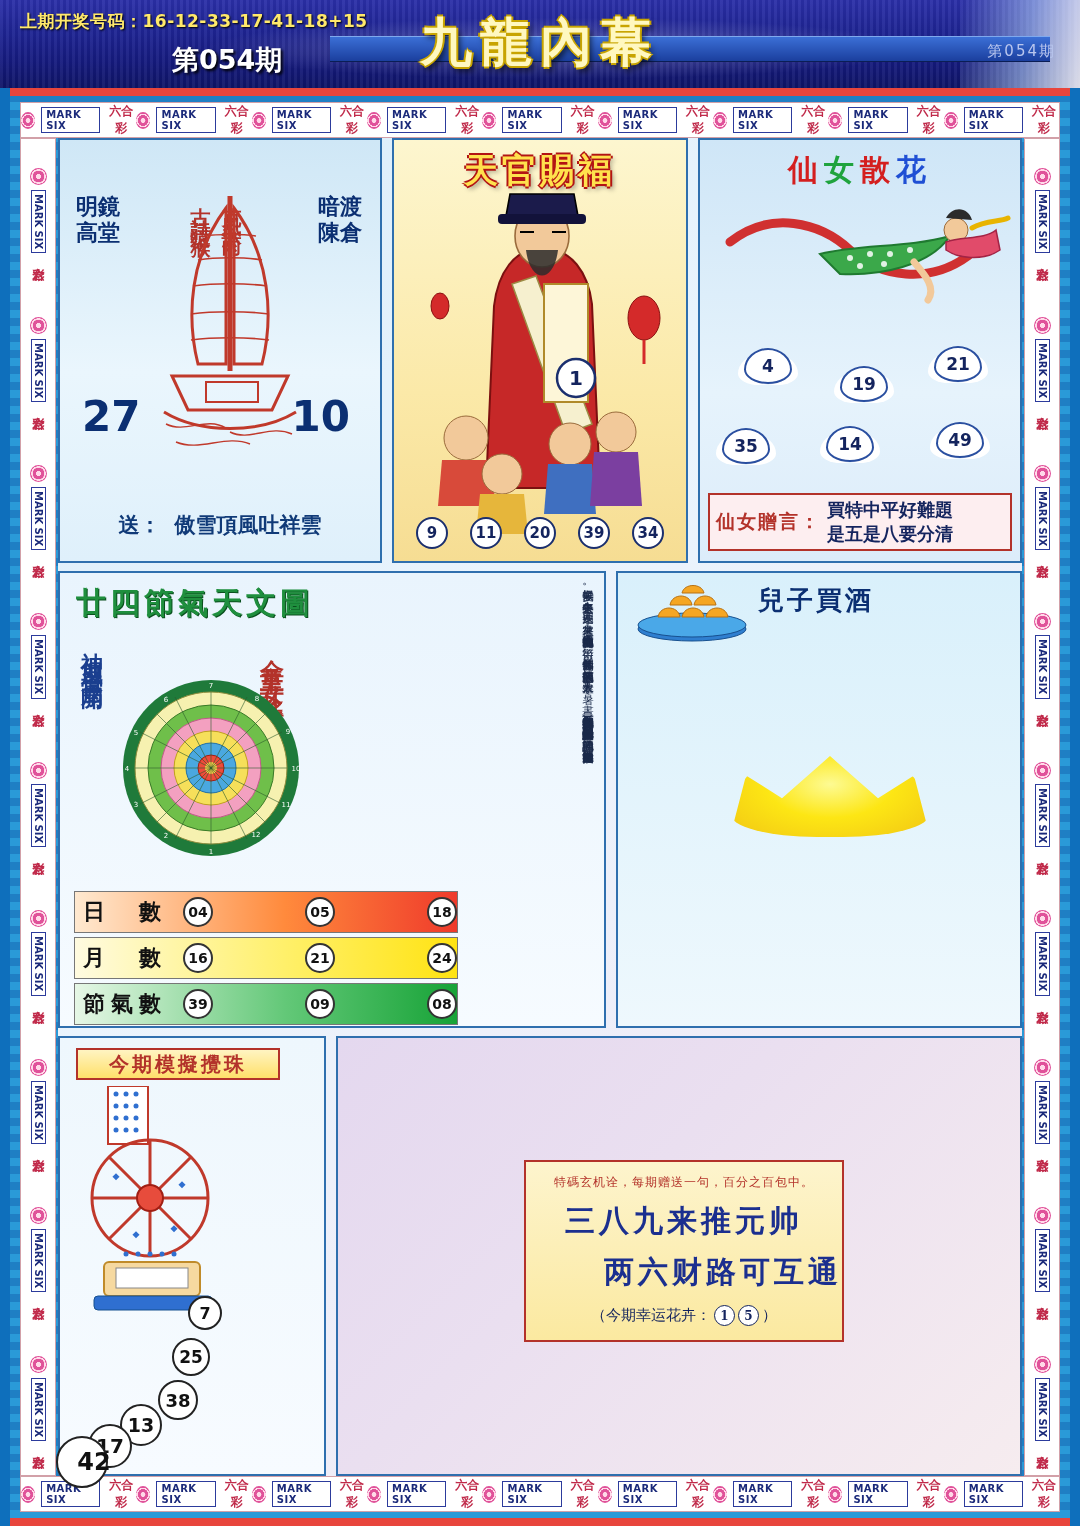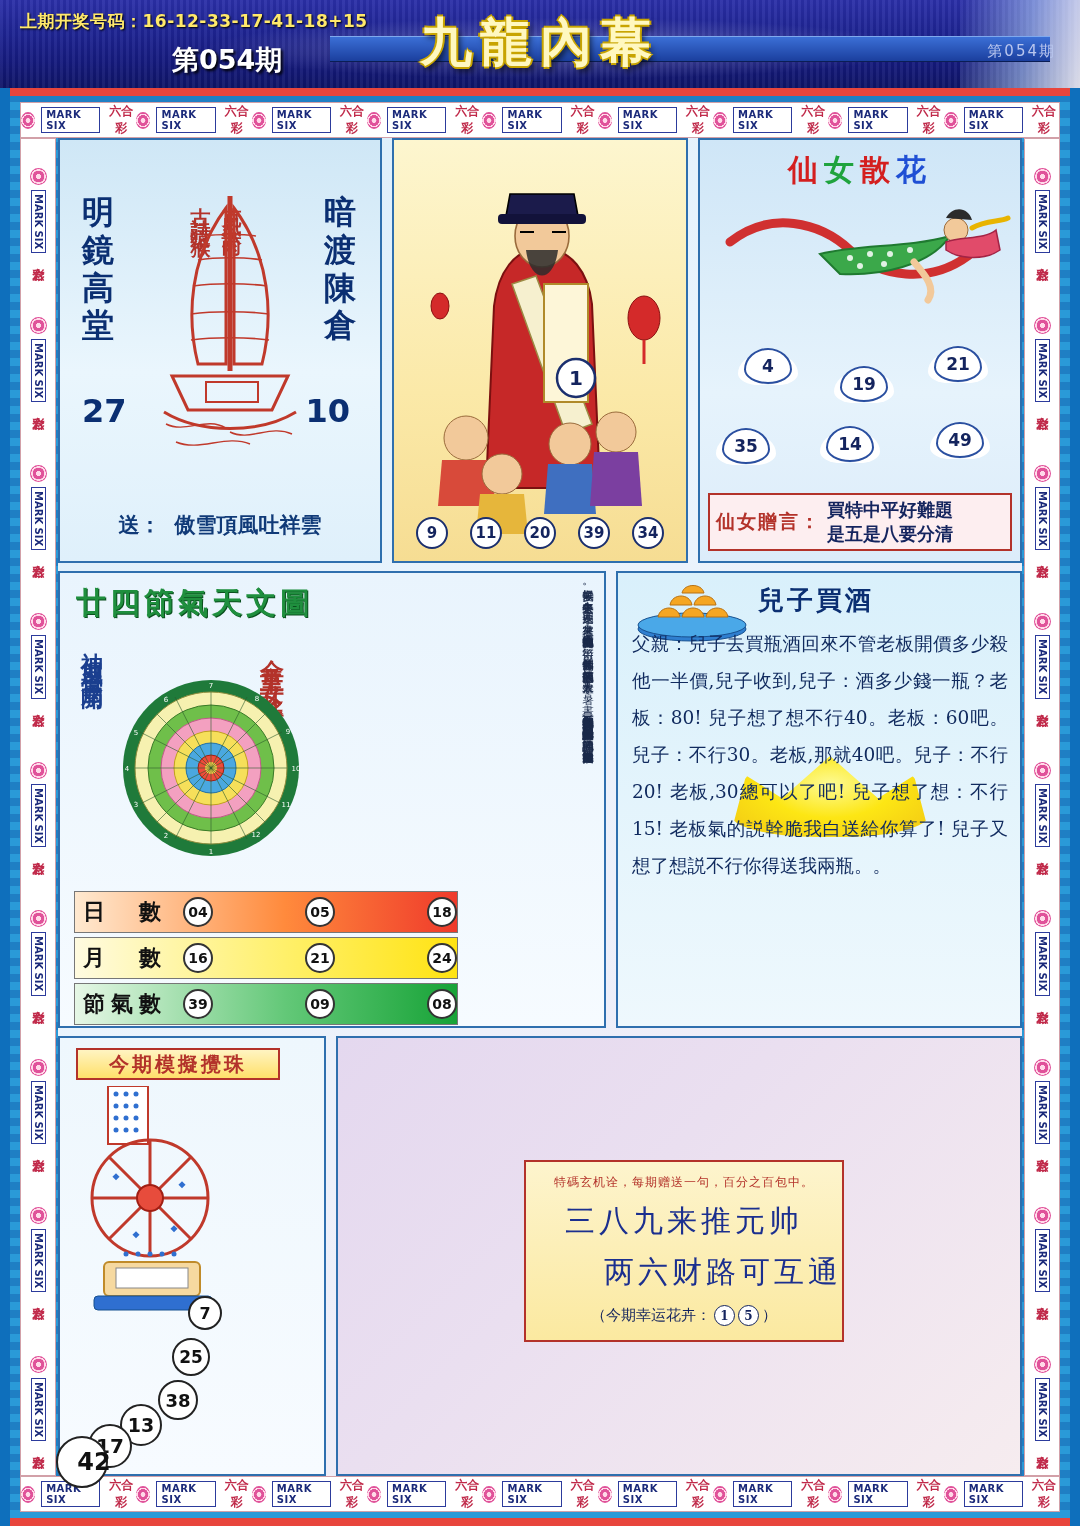--- a/index.html
+++ b/index.html
@@ -109,25 +109,25 @@
 
   .panel{ position:absolute; }
 
   
   #p1 { left:0px; top:0px; width:324px; height:425px;
         background:linear-gradient(180deg,#cfe7f6 0%,#eaf6fd 55%,#dff0fb 100%);
         border:2px solid #2f6fae; }
   #p1 .lbl-left, #p1 .lbl-right{
     position:absolute; top:54px; width:52px;
     font-family:"DejaVu Serif","Liberation Serif",serif;
-    font-size:32px; font-weight:bold; color:#0b2f72; line-height:1.18; text-align:center;
+    font-size:22px; font-weight:bold; color:#0b2f72; line-height:1.18; text-align:center;
   }
   #p1 .lbl-left{ left:12px; } #p1 .lbl-right{ right:14px; }
   #p1 .num-left, #p1 .num-right{
-    position:absolute; top:252px; font-size:32px; font-weight:bold; color:#0b2f72;
+    position:absolute; top:252px; font-size:42px; font-weight:bold; color:#0b2f72;
     font-family:"DejaVu Sans","Liberation Sans",sans-serif;
   }
   #p1 .num-left{ left:22px; } #p1 .num-right{ right:30px; }
   #p1 .poem{
     position:absolute; left:128px; top:52px; display:flex; gap:4px;
   }
   #p1 .poem span{
     writing-mode:vertical-rl; font-family:"DejaVu Serif","Liberation Serif",serif;
     font-size:20px; font-weight:bold; color:#b3322a; letter-spacing:10px;
   }
@@ -274,21 +274,21 @@
     position:absolute; left:186px; top:122px; width:320px; height:182px;
     background:linear-gradient(180deg,#fdf4cd,#fbe9a0);
     border:2px solid #b3322a;
   }
   #p7 .card .sub{
     text-align:center; margin-top:12px; font-family:"DejaVu Serif","Liberation Serif",serif;
     font-size:12px; color:#b3322a; letter-spacing:1px;
   }
   #p7 .card .l1, #p7 .card .l2{
     text-align:center; font-family:"DejaVu Serif","Liberation Serif",serif;
-    font-size:30px; font-weight:normal; color:#1b2f8f; letter-spacing:4px; margin-top:10px;
+    font-size:30px; font-weight:bold; color:#1b2f8f; letter-spacing:4px; margin-top:10px;
   }
   #p7 .card .l2{ color:#1b2f8f;text-align:right; }
   #p7 .card .foot{
     text-align:center; margin-top:12px; font-family:"DejaVu Serif","Liberation Serif",serif;
     font-size:15px; color:#14245e; display:flex; align-items:center; justify-content:center; gap:3px;
   }
   .mini-ball{
     width:21px; height:21px; border-radius:50%; border:1.5px solid #14245e; background:#fff;
     font-size:12px; display:flex; align-items:center; justify-content:center; font-weight:bold;
   }
@@ -530,20 +530,21 @@
         </g>
       </svg>
       <div class="num-left">27</div>
       <div class="num-right">10</div>
       <div class="send">
         <b>送：</b><span>傲雪頂風吐祥雲</span>
       </div>
     </div>
 
     <div class="panel" id="p2">
+      <div class="title">天官賜福</div>
       <svg viewBox="0 0 296 360" style="position:absolute;left:0;top:48px;width:296px;height:360px;">
 
         <path d="M148 58 C 120 62, 104 84, 100 118 L92 300 L206 300 L198 116 C 194 84, 178 62, 148 58 Z" fill="#c62828" stroke="#7b1010" stroke-width="2"></path>
 
         <path d="M118 96 L172 246 L198 236 L142 88 Z" fill="#f6f0cf" stroke="#9c8b44" stroke-width="1.5"></path>
 
         <rect x="150" y="96" width="44" height="118" fill="#fdf6d8" stroke="#b08a2a" stroke-width="2"></rect>
 
         <ellipse cx="148" cy="48" rx="27" ry="31" fill="#f2c99a" stroke="#9a6b3c" stroke-width="1.6"></ellipse>
 
@@ -702,21 +703,20 @@
           <path d="M24 36 C 26 24, 44 24, 46 36 Z"></path>
           <path d="M48 36 C 50 24, 68 24, 70 36 Z"></path>
           <path d="M72 36 C 74 24, 92 24, 94 36 Z"></path>
           <path d="M36 24 C 38 12, 56 12, 58 24 Z"></path>
           <path d="M60 24 C 62 12, 80 12, 82 24 Z"></path>
           <path d="M48 12 C 50 2, 68 2, 70 12 Z"></path>
         </g>
       </svg>
       <div class="title">兒子買酒</div>
       <div class="gold-big"></div>
-      <div class="body">父親：兒子去買瓶酒回來不管老板開價多少殺他一半價,兒子收到,兒子：酒多少錢一瓶？老板：80! 兒子想了想不行40。老板：60吧。兒子：不行30。老板,那就40吧。兒子：不行20! 老板,30總可以了吧! 兒子想了想：不行15! 老板氣的説幹脆我白送給你算了! 兒子又想了想説不行你得送我兩瓶。。</div>
     </div>
 
     <div class="panel" id="p6">
       <div class="title">今期模擬攪珠</div>
       <svg style="position:absolute;left:14px;top:48px;width:200px;height:250px;" viewBox="0 0 200 250">
         <rect x="34" y="0" width="40" height="58" fill="#fff" stroke="#c0392b" stroke-width="2"></rect>
         <g fill="#2f6fd0">
           <circle cx="42" cy="8" r="2.5"></circle>
             <circle cx="52" cy="8" r="2.5"></circle>
             <circle cx="62" cy="8" r="2.5"></circle>

